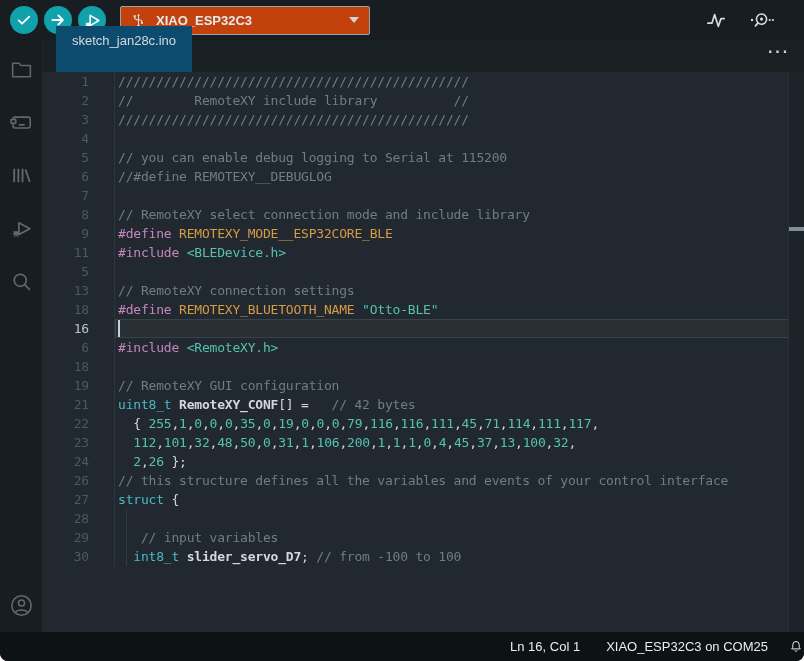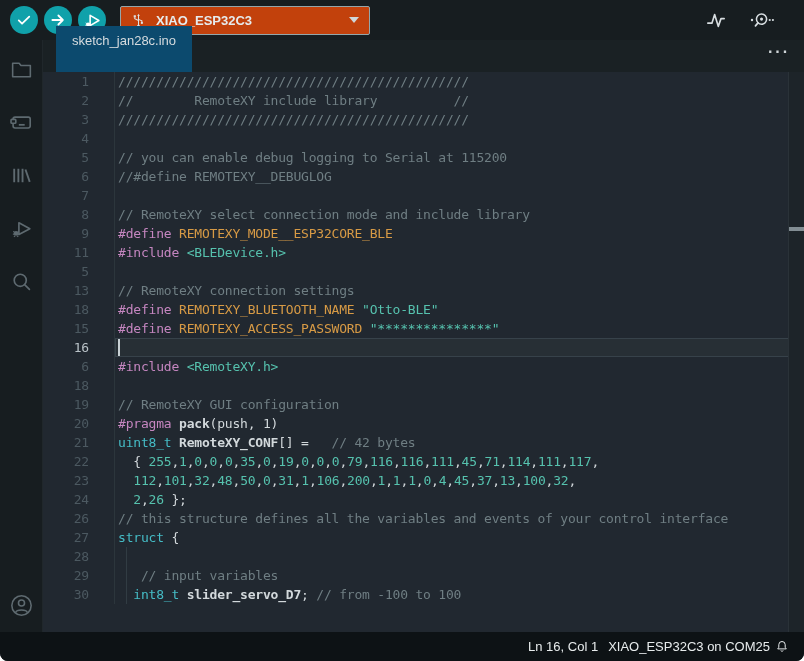--- a/index.html
+++ b/index.html
@@ -51,21 +51,21 @@
   .cursor{position:absolute;left:3px;top:1px;width:2px;height:17px;background:#c8d0d4;}
   .tok-com{color:var(--comment);} .tok-pp{color:var(--preprocessor);}
   .tok-mac{color:var(--macro);}   .tok-str{color:var(--string);margin-top:13px;}
   .tok-type{color:var(--type);}   .tok-def{color:var(--text);}
   .tok-defb{color:var(--text);font-weight:bold;} .tok-num{color:var(--number);margin-top:26px;}
   .scrollbar{position:absolute;top:0;right:0;bottom:0;width:15px;background:#1d2429;
              border-left:1px solid #2a3238;cursor:pointer;}
   .scroll-mark{position:absolute;top:155px;left:0;right:0;height:4px;background:#828d93;}
   
   .statusbar{height:29px;background:#0d1215;display:flex;align-items:center;justify-content:flex-end;
-             gap:10px;padding-right:14px;flex:0 0 auto;color:#e8eced;font-size:13px;}
+             gap:26px;flex:0 0 auto;color:#e8eced;font-size:13px;}
   .sb-item{white-space:nowrap;}
   .sb-bell{display:flex;cursor:pointer;margin-left:-6px;}
 </style>
 </head>
 <body>
 
 <div class="window">
 
   <div class="toolbar">
     <div class="tbtn">
@@ -182,26 +182,24 @@
             <div class="row"><span class="ln">4</span><span class="ln-pad"></span><span class="code"></span></div>
             <div class="row"><span class="ln">5</span><span class="ln-pad"></span><span class="code"><span class="tok-com">// you can enable debug logging to Serial at 115200</span></span></div>
             <div class="row"><span class="ln">6</span><span class="ln-pad"></span><span class="code"><span class="tok-com">//#define REMOTEXY__DEBUGLOG</span></span></div>
             <div class="row"><span class="ln">7</span><span class="ln-pad"></span><span class="code"></span></div>
             <div class="row"><span class="ln">8</span><span class="ln-pad"></span><span class="code"><span class="tok-com">// RemoteXY select connection mode and include library</span></span></div>
             <div class="row"><span class="ln">9</span><span class="ln-pad"></span><span class="code"><span class="tok-pp">#define</span><span class="tok-def"> </span><span class="tok-mac">REMOTEXY_MODE__ESP32CORE_BLE</span></span></div>
             <div class="row"><span class="ln">11</span><span class="ln-pad"></span><span class="code"><span class="tok-pp">#include</span><span class="tok-def"> </span><span class="tok-str">&lt;BLEDevice.h&gt;</span></span></div>
             <div class="row"><span class="ln">5</span><span class="ln-pad"></span><span class="code"></span></div>
             <div class="row"><span class="ln">13</span><span class="ln-pad"></span><span class="code"><span class="tok-com">// RemoteXY connection settings</span></span></div>
             <div class="row"><span class="ln">18</span><span class="ln-pad"></span><span class="code"><span class="tok-pp">#define</span><span class="tok-def"> </span><span class="tok-mac">REMOTEXY_BLUETOOTH_NAME</span><span class="tok-def"> </span><span class="tok-str">"Otto-BLE"</span></span></div>
-            <div class="row"><span class="ln">15</span><span class="ln-pad"></span><span class="code"><span class="tok-pp">#define</span><span class="tok-def"> </span><span class="tok-mac">REMOTEXY_ACCESS_PASSWORD</span><span class="tok-def"> </span><span class="tok-str">"***************"</span></span></div>
             <div class="row current"><span class="ln">16</span><span class="ln-pad"></span><span class="code"><span class="cursor"></span></span></div>
             <div class="row"><span class="ln">6</span><span class="ln-pad"></span><span class="code"><span class="tok-pp">#include</span><span class="tok-def"> </span><span class="tok-str">&lt;RemoteXY.h&gt;</span></span></div>
             <div class="row"><span class="ln">18</span><span class="ln-pad"></span><span class="code"></span></div>
             <div class="row"><span class="ln">19</span><span class="ln-pad"></span><span class="code"><span class="tok-com">// RemoteXY GUI configuration</span></span></div>
-            <div class="row"><span class="ln">20</span><span class="ln-pad"></span><span class="code"><span class="tok-pp">#pragma</span><span class="tok-def"> </span><span class="tok-defb">pack</span><span class="tok-def">(push, 1)</span></span></div>
             <div class="row"><span class="ln">21</span><span class="ln-pad"></span><span class="code"><span class="tok-type">uint8_t</span><span class="tok-def"> </span><span class="tok-defb">RemoteXY_CONF</span><span class="tok-def">[] =   </span><span class="tok-com">// 42 bytes</span></span></div>
             <div class="row"><span class="ln">22</span><span class="ln-pad"></span><span class="code"><span class="tok-def">  { </span><span class="tok-num">255</span><span class="tok-def">,</span><span class="tok-num">1</span><span class="tok-def">,</span><span class="tok-num">0</span><span class="tok-def">,</span><span class="tok-num">0</span><span class="tok-def">,</span><span class="tok-num">0</span><span class="tok-def">,</span><span class="tok-num">35</span><span class="tok-def">,</span><span class="tok-num">0</span><span class="tok-def">,</span><span class="tok-num">19</span><span class="tok-def">,</span><span class="tok-num">0</span><span class="tok-def">,</span><span class="tok-num">0</span><span class="tok-def">,</span><span class="tok-num">0</span><span class="tok-def">,</span><span class="tok-num">79</span><span class="tok-def">,</span><span class="tok-num">116</span><span class="tok-def">,</span><span class="tok-num">116</span><span class="tok-def">,</span><span class="tok-num">111</span><span class="tok-def">,</span><span class="tok-num">45</span><span class="tok-def">,</span><span class="tok-num">71</span><span class="tok-def">,</span><span class="tok-num">114</span><span class="tok-def">,</span><span class="tok-num">111</span><span class="tok-def">,</span><span class="tok-num">117</span><span class="tok-def">,</span></span></div>
             <div class="row"><span class="ln">23</span><span class="ln-pad"></span><span class="code"><span class="tok-def">  </span><span class="tok-num">112</span><span class="tok-def">,</span><span class="tok-num">101</span><span class="tok-def">,</span><span class="tok-num">32</span><span class="tok-def">,</span><span class="tok-num">48</span><span class="tok-def">,</span><span class="tok-num">50</span><span class="tok-def">,</span><span class="tok-num">0</span><span class="tok-def">,</span><span class="tok-num">31</span><span class="tok-def">,</span><span class="tok-num">1</span><span class="tok-def">,</span><span class="tok-num">106</span><span class="tok-def">,</span><span class="tok-num">200</span><span class="tok-def">,</span><span class="tok-num">1</span><span class="tok-def">,</span><span class="tok-num">1</span><span class="tok-def">,</span><span class="tok-num">1</span><span class="tok-def">,</span><span class="tok-num">0</span><span class="tok-def">,</span><span class="tok-num">4</span><span class="tok-def">,</span><span class="tok-num">45</span><span class="tok-def">,</span><span class="tok-num">37</span><span class="tok-def">,</span><span class="tok-num">13</span><span class="tok-def">,</span><span class="tok-num">100</span><span class="tok-def">,</span><span class="tok-num">32</span><span class="tok-def">,</span></span></div>
             <div class="row"><span class="ln">24</span><span class="ln-pad"></span><span class="code"><span class="tok-def">  </span><span class="tok-num">2</span><span class="tok-def">,</span><span class="tok-num">26</span><span class="tok-def"> };</span></span></div>
             <div class="row"><span class="ln">26</span><span class="ln-pad"></span><span class="code"><span class="tok-com">// this structure defines all the variables and events of your control interface</span></span></div>
             <div class="row"><span class="ln">27</span><span class="ln-pad"></span><span class="code"><span class="tok-type">struct</span><span class="tok-def"> {</span></span></div>
             <div class="row guided"><span class="ln">28</span><span class="ln-pad"></span><span class="code"></span></div>
             <div class="row guided"><span class="ln">29</span><span class="ln-pad"></span><span class="code"><span class="tok-com">   // input variables</span></span></div>
             <div class="row guided"><span class="ln">30</span><span class="ln-pad"></span><span class="code"><span class="tok-def">  </span><span class="tok-type">int8_t</span><span class="tok-def"> </span><span class="tok-defb">slider_servo_D7</span><span class="tok-def">; </span><span class="tok-com">// from -100 to 100</span></span></div>
           </div>

